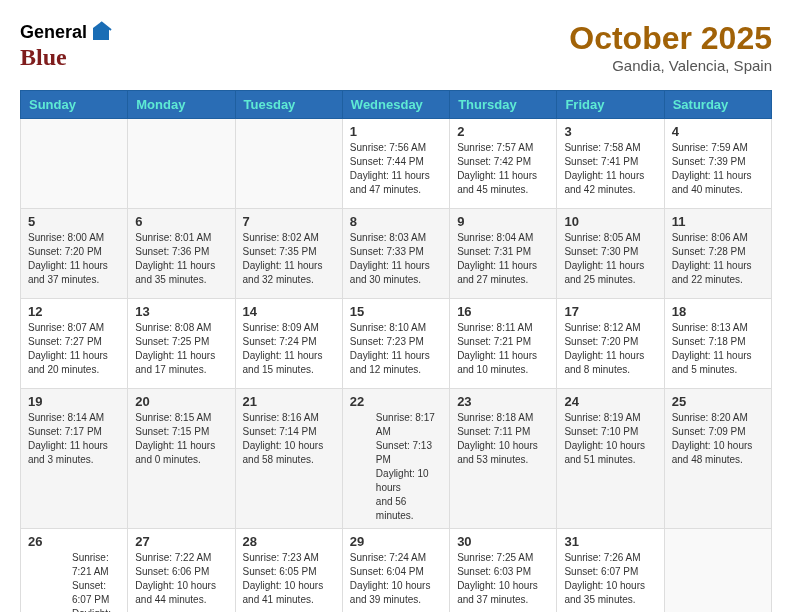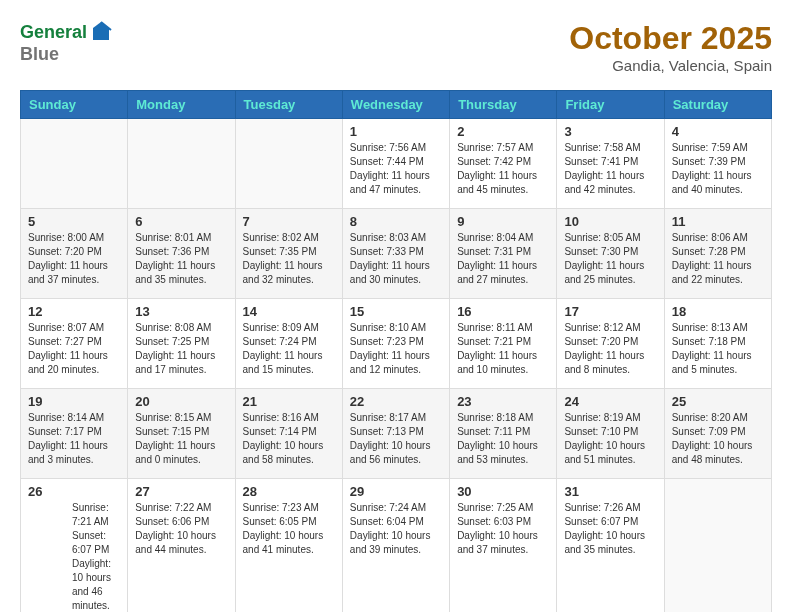--- a/index.html
+++ b/index.html
@@ -16,26 +16,27 @@
       align-items: flex-start;
       margin-bottom: 16px;
     }
     .logo {
       display: flex;
       align-items: center;
     }
     .logo-text-general {
       font-size: 18px;
       font-weight: bold;
-      color: #15803d;
+      color: #000000;
     }
     .logo-text-blue {
-      font-size: 18px;
+      font-size: 24px;
       font-weight: bold;
-      color: #737373;
+      color: #7f1d1d;
+      font-family: Liberation Serif, serif;
     }
     .logo-icon {
       width: 24px;
       height: 24px;
       margin-left: 2px;
     }
     .month-info {
       text-align: right;
     }
     .month-title {
@@ -277,21 +278,21 @@
         </td>
         <td>
           <span class="day-number">21</span>
           <div class="day-info" style="white-space: pre-line;">Sunrise: 8:16 AM
 Sunset: 7:14 PM
 Daylight: 10 hours
 and 58 minutes.</div>
         </td>
         <td>
           <span class="day-number">22</span>
-          <div class="day-info" style="white-space: pre-line;">Sunrise: 8:17 AM
+          <div class="day-info" style="white-space: pre-line; margin-left: 26px;">Sunrise: 8:17 AM
 Sunset: 7:13 PM
 Daylight: 10 hours
 and 56 minutes.</div>
         </td>
         <td>
           <span class="day-number">23</span>
           <div class="day-info" style="white-space: pre-line;">Sunrise: 8:18 AM
 Sunset: 7:11 PM
 Daylight: 10 hours
 and 53 minutes.</div>

